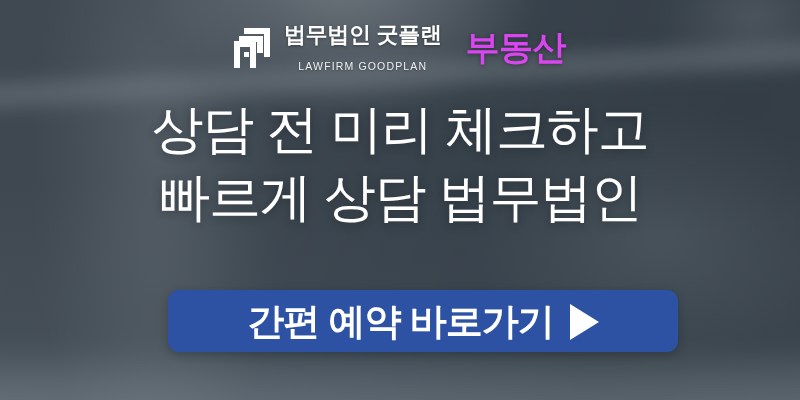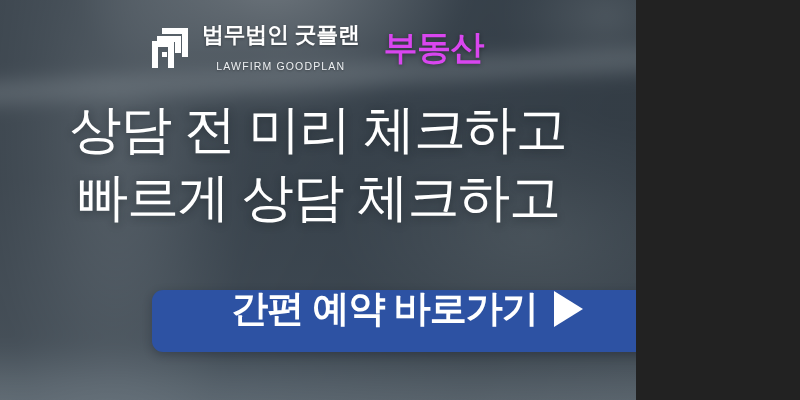--- a/index.html
+++ b/index.html
@@ -5,21 +5,21 @@
 <style>
   html, body {
     margin: 0;
     padding: 0;
     background: #222;
   }
 
   
   .banner {
     position: relative;
-    width: 636px;
+    width: 800px;
     height: 400px;
     overflow: hidden;
     font-family: "Liberation Sans", "DejaVu Sans", sans-serif;
     user-select: none;
   }
 
   
   .bg-photo {
     position: absolute;
     inset: -40px;
@@ -134,29 +134,30 @@
     letter-spacing: -1.2px;
     white-space: nowrap;
     text-shadow: 0 2px 8px rgba(20,26,32,0.42);
   }
 
   .headline-line { display: block; }
 
   
   .cta {
     position: absolute;
-    left: 152px;
+    left: 168px;
     top: 290px;
     width: 510px;
     height: 62px;
     box-sizing: border-box;
     background: #2d52a3;
     border: none;
     border-radius: 11px;
     display: flex;
+    align-items: center;
     justify-content: center;
     gap: 16px;
     cursor: pointer;
     padding: 0 22px;
     box-shadow: 0 3px 10px rgba(15,22,36,0.30);
   }
 
   .cta-label {
     color: #ffffff;
     font-size: 37px;
@@ -204,21 +205,21 @@
       <div class="brand-names">
         <div class="brand-ko">법무법인 굿플랜</div>
         <div class="brand-en">LAWFIRM GOODPLAN</div>
       </div>
 
       <div class="brand-category">부동산</div>
     </div>
 
     <h1 class="headline">
       <span class="headline-line">상담 전 미리 체크하고</span>
-      <span class="headline-line">빠르게 상담 체크하고</span>
+      <span class="headline-line">빠르게 상담 법무법인</span>
     </h1>
 
   </div>
 
   <button class="cta" type="button">
     <span class="cta-label">간편 예약 바로가기</span>
     <span class="cta-arrow"></span>
   </button>
 
 </div>

